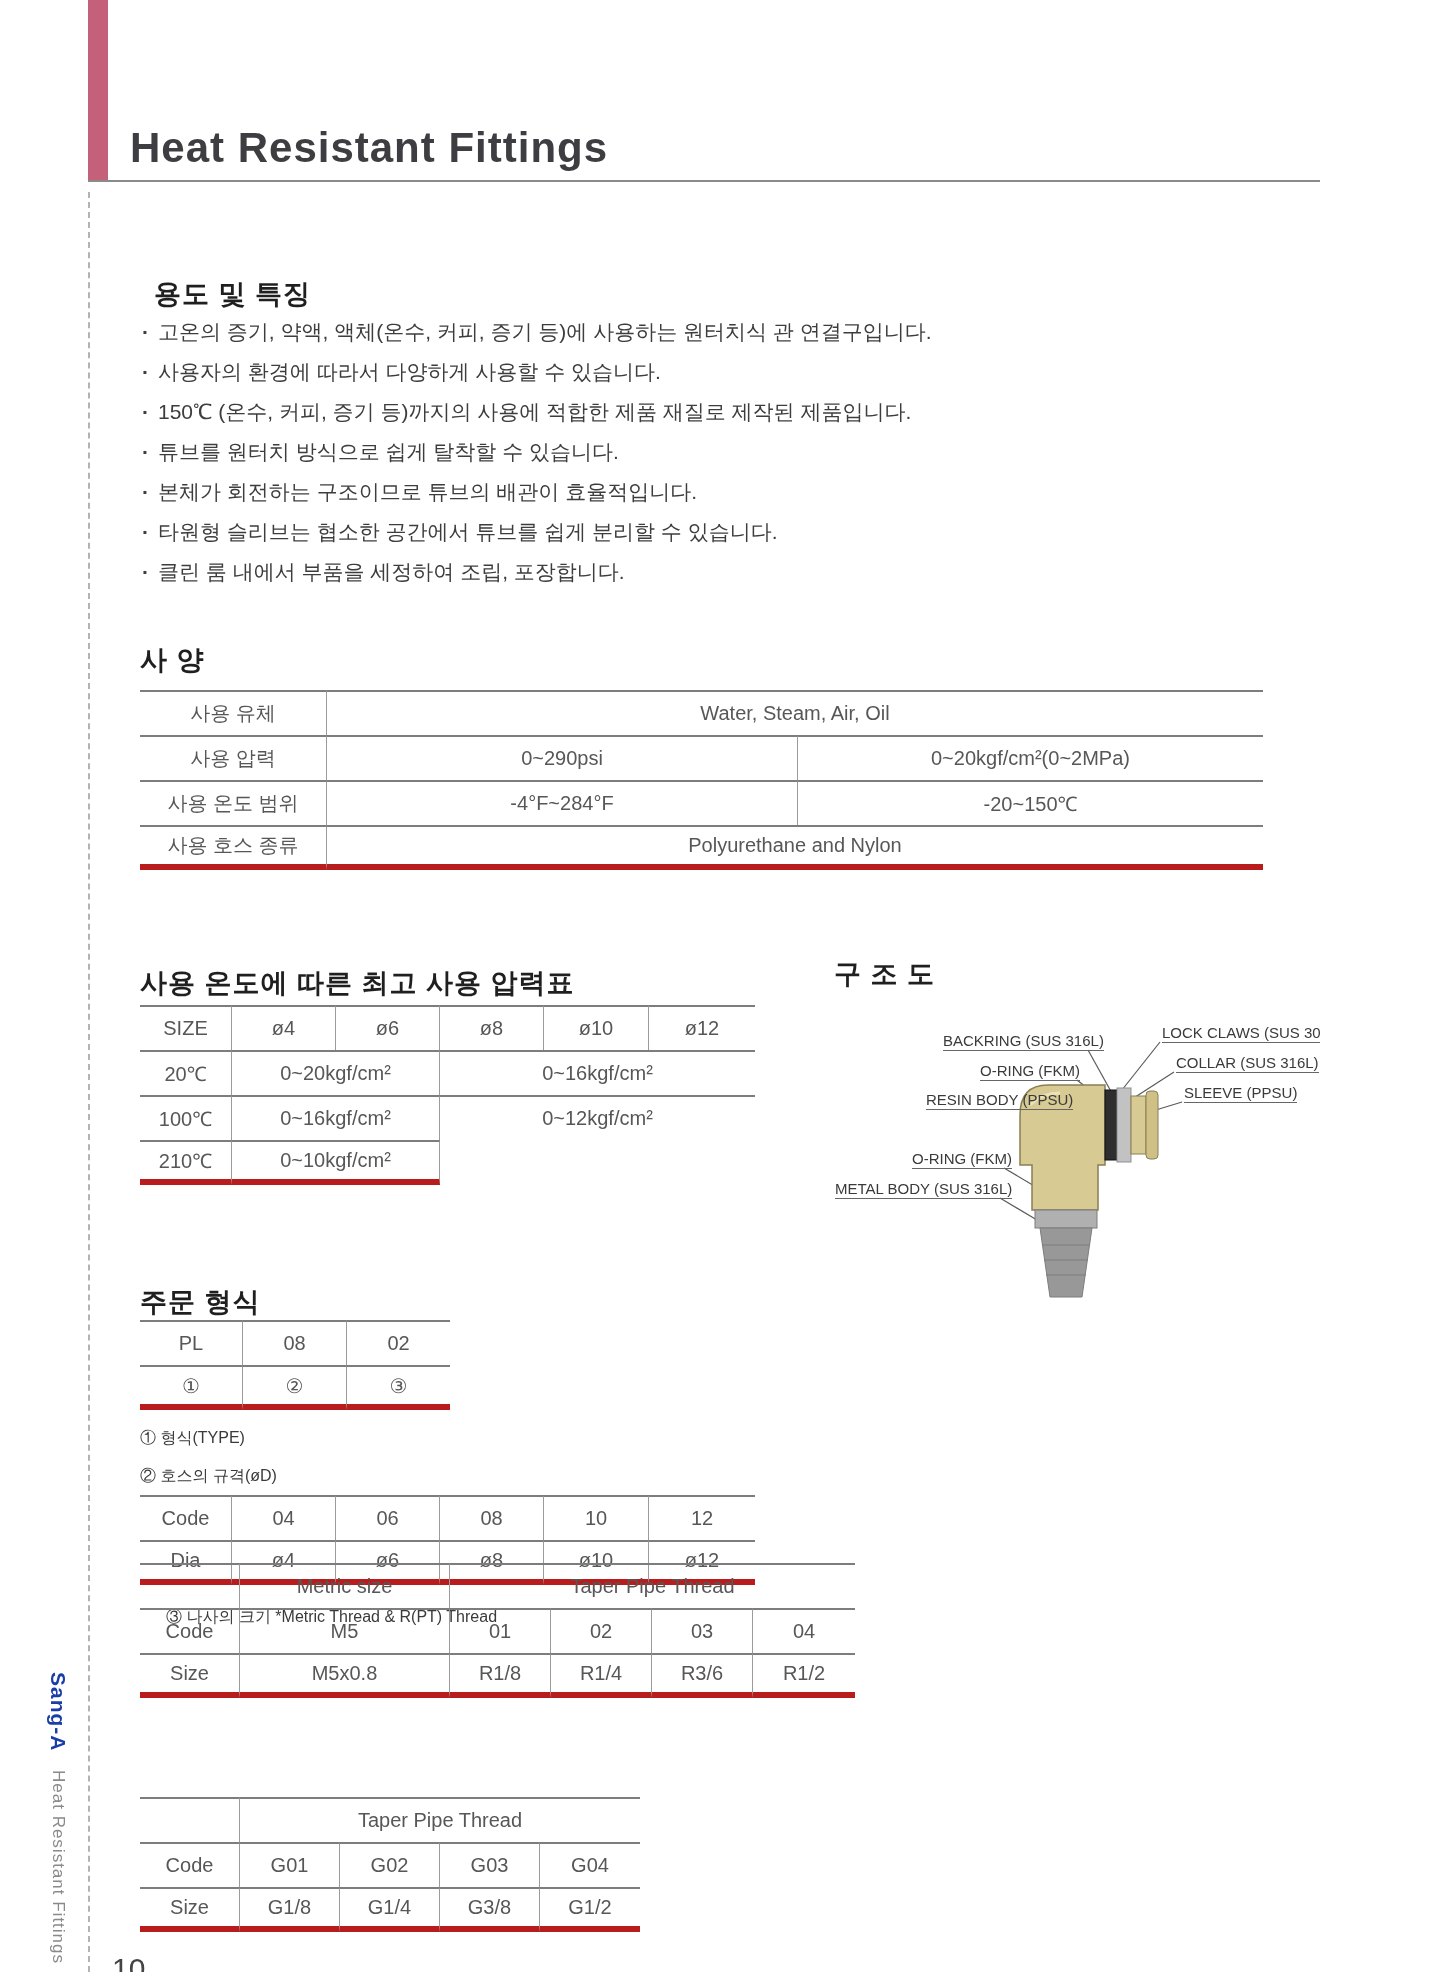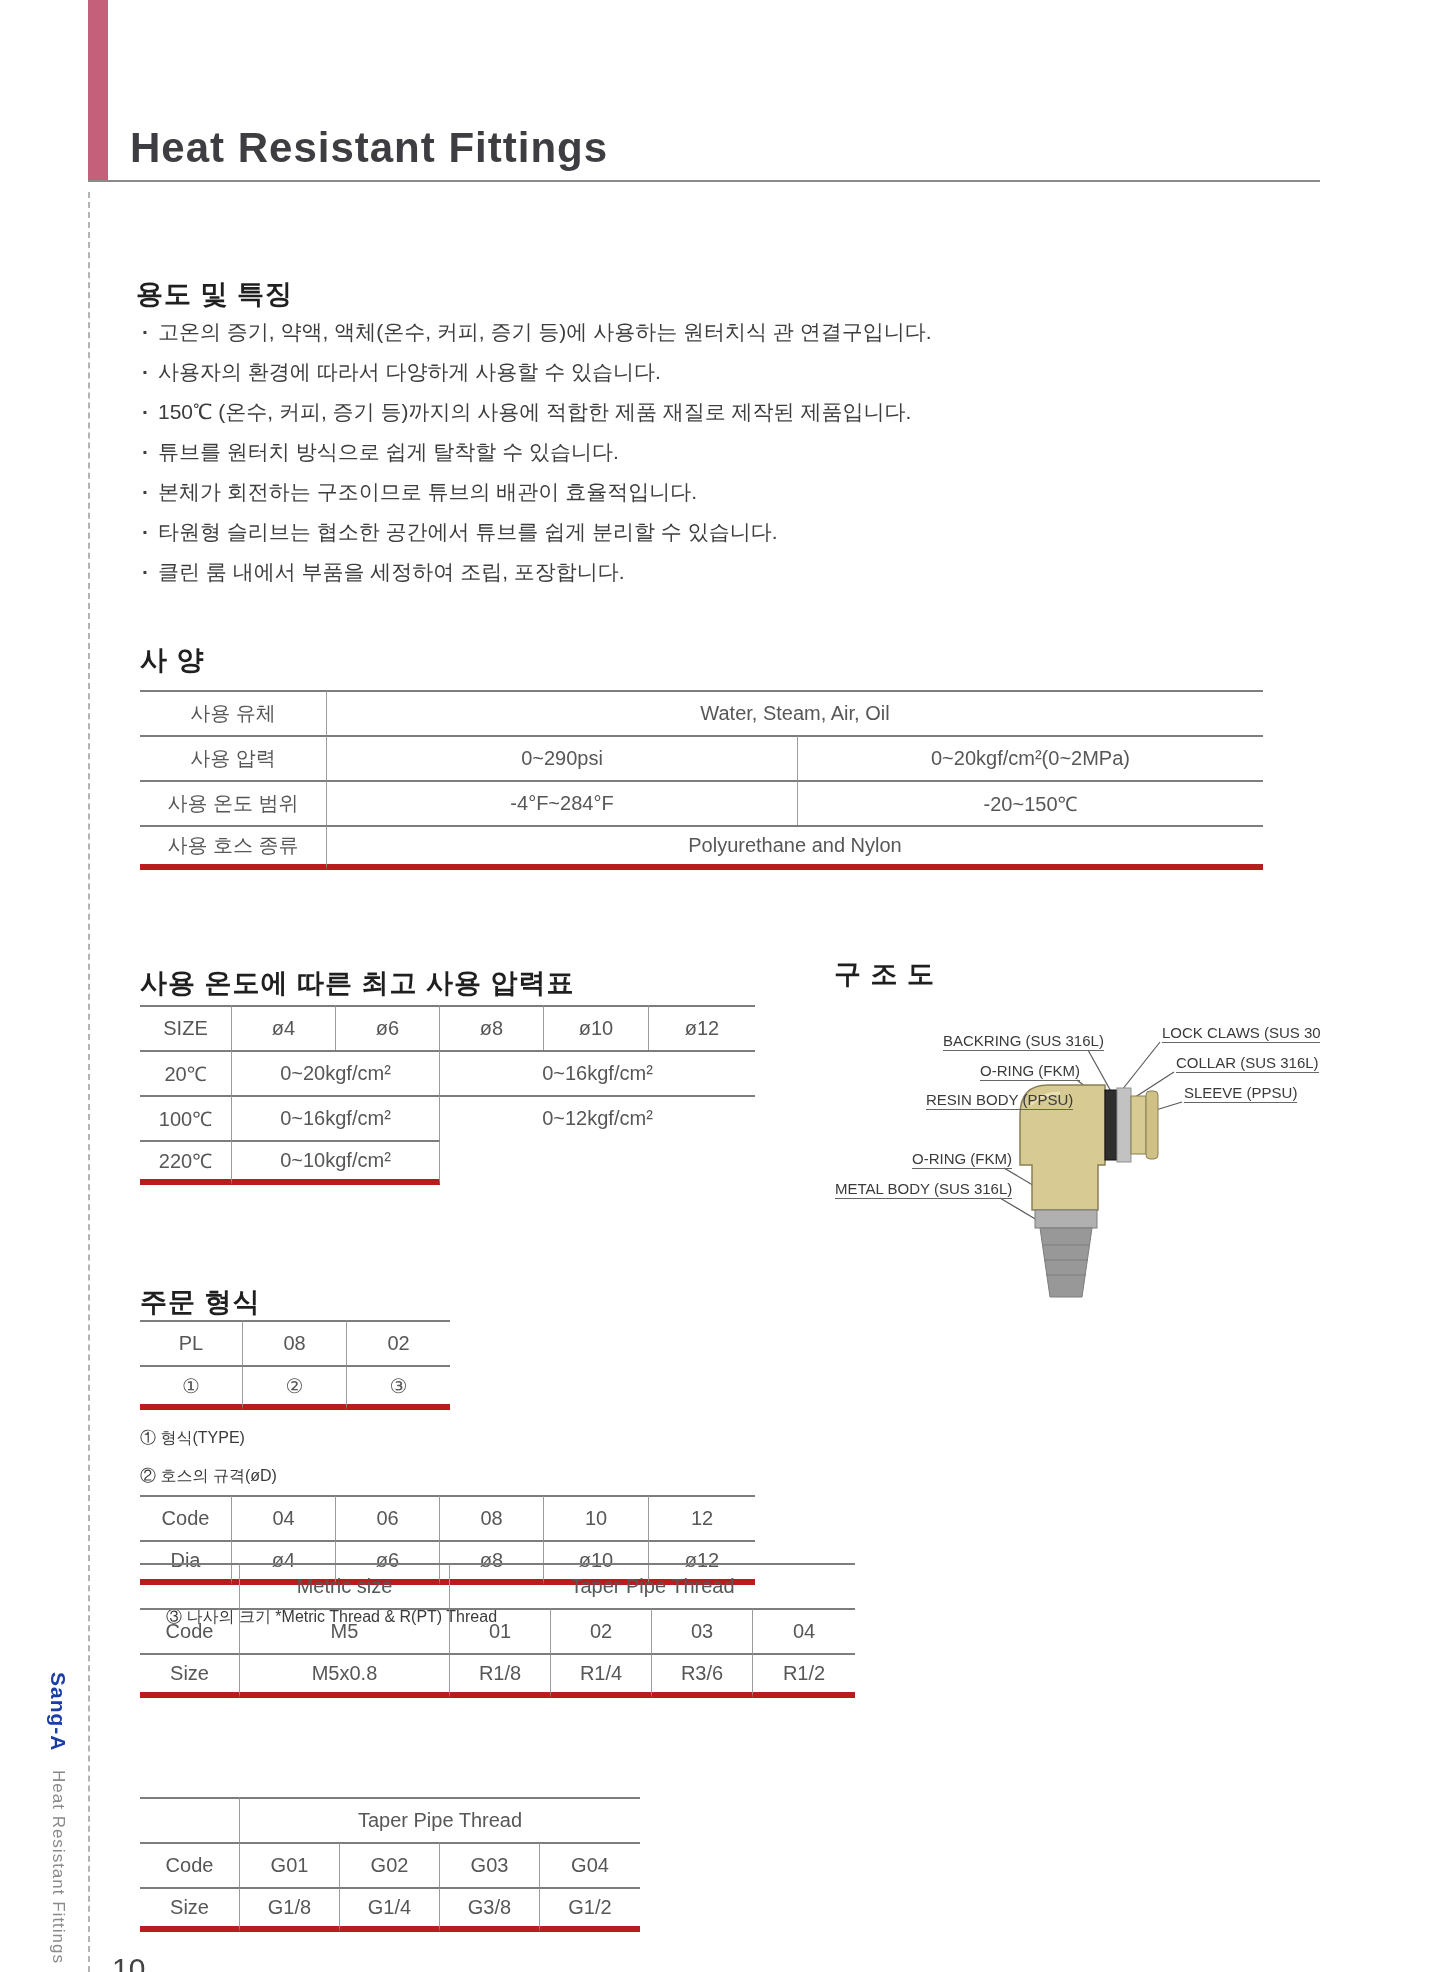--- a/index.html
+++ b/index.html
@@ -34,21 +34,21 @@
 <body>
 
 <div id="page">
 
   <div class="abs pinkbar" style="left:88px;top:0;width:20px;height:180px;"></div>
   <div class="abs titleline" style="left:88px;top:0;width:1350px;height:180px;"></div>
   <div class="abs title" style="left:130px;top:124px;">Heat Resistant Fittings</div>
 
   <div class="abs dashline" style="left:88px;top:192px;width:0;height:1780px;"></div>
 
-  <div class="abs h2" style="left:136px;top:276px;">용도 및 특징</div>
+  <div class="abs h2" style="left:154px;top:276px;">용도 및 특징</div>
   <div class="abs bullet" style="left:142px;top:318px;">고온의 증기, 약액, 액체(온수, 커피, 증기 등)에 사용하는 원터치식 관 연결구입니다.</div>
   <div class="abs bullet" style="left:142px;top:358px;">사용자의 환경에 따라서 다양하게 사용할 수 있습니다.</div>
   <div class="abs bullet" style="left:142px;top:398px;">150℃ (온수, 커피, 증기 등)까지의 사용에 적합한 제품 재질로 제작된 제품입니다.</div>
   <div class="abs bullet" style="left:142px;top:438px;">튜브를 원터치 방식으로 쉽게 탈착할 수 있습니다.</div>
   <div class="abs bullet" style="left:142px;top:478px;">본체가 회전하는 구조이므로 튜브의 배관이 효율적입니다.</div>
   <div class="abs bullet" style="left:142px;top:518px;">타원형 슬리브는 협소한 공간에서 튜브를 쉽게 분리할 수 있습니다.</div>
   <div class="abs bullet" style="left:142px;top:558px;">클린 룸 내에서 부품을 세정하여 조립, 포장합니다.</div>
 
   <div class="abs h2" style="left:140px;top:642px;">사 양</div>
   <div class="grid" style="left:140px;top:690px;width:1123px;grid-template-columns:187px 471px 465px;grid-auto-rows:45px;">
@@ -74,21 +74,21 @@
     <div class="c bt">ø12</div>
 
     <div class="c bt br">20℃</div>
     <div class="c bt br s2">0~20kgf/cm²</div>
     <div class="c bt s3">0~16kgf/cm²</div>
 
     <div class="c bt br">100℃</div>
     <div class="c bt br s2">0~16kgf/cm²</div>
     <div class="c bt s3">0~12kgf/cm²</div>
 
-    <div class="c bt bb br">220℃</div>
+    <div class="c bt bb br">210℃</div>
     <div class="c bt bb br s2">0~10kgf/cm²</div>
   </div>
 
   <div class="abs h2" style="left:834px;top:956px;">구 조 도</div>
 
   <svg class="abs" style="left:830px;top:955px;" width="626" height="360" viewBox="0 0 626 360">
 
     <g stroke="#5a5a5a" stroke-width="1.2" fill="none">
       <line x1="258" y1="95" x2="283" y2="140"></line>
       <line x1="247" y1="125" x2="276" y2="148"></line>

